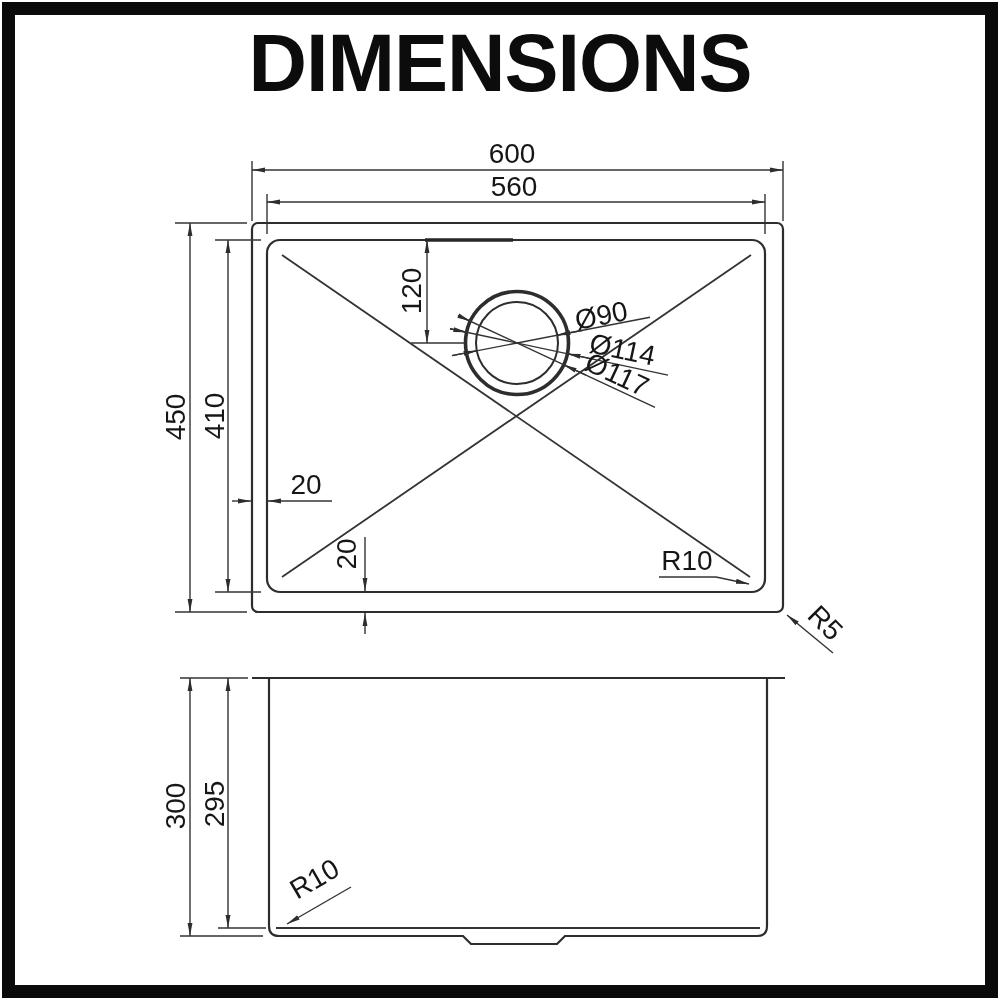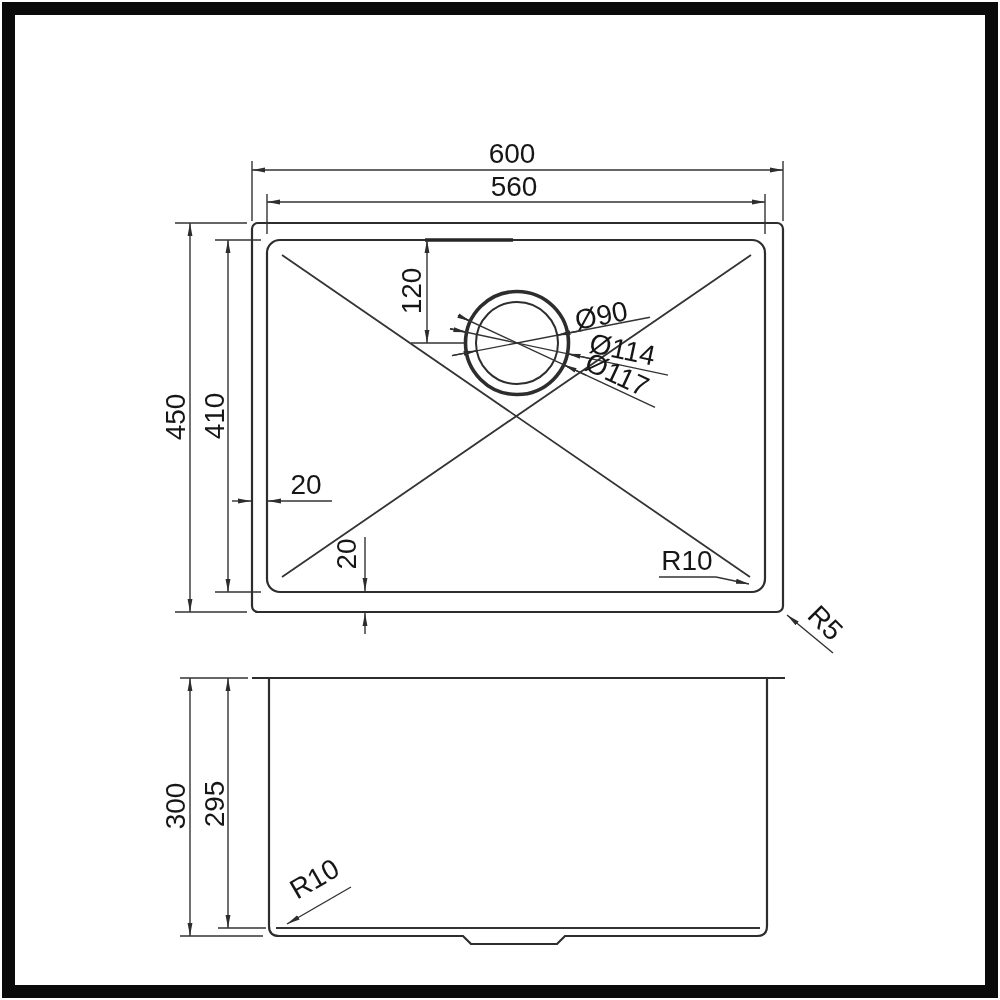--- a/index.html
+++ b/index.html
@@ -26,20 +26,21 @@
     stroke:none;
   }
 </style>
 </head>
 <body>
 
 <div class="stage">
 
   <div class="frame"></div>
 
+  <div class="title">DIMENSIONS</div>
 
   <svg class="drawing" width="1000" height="1000" viewBox="0 0 1000 1000">
     <defs>
       <marker id="arr" markerUnits="userSpaceOnUse" markerWidth="14" markerHeight="8" refX="13.2" refY="3" orient="auto-start-reverse">
         <path d="M13.2,3 L0,0.55 L0,5.45 Z" fill="#2d2d2d"></path>
       </marker>
     </defs>
 
     <g>
 

